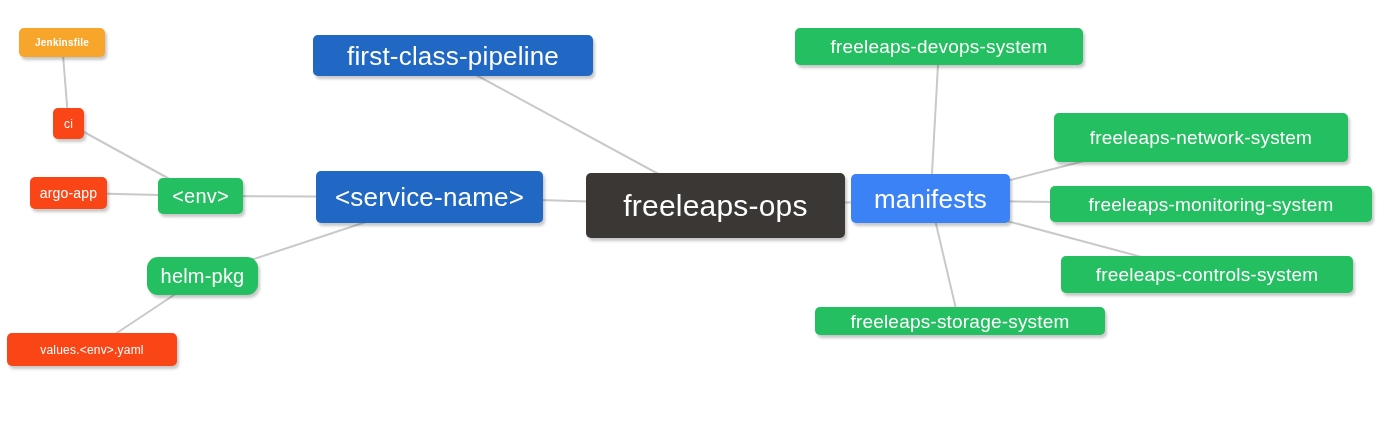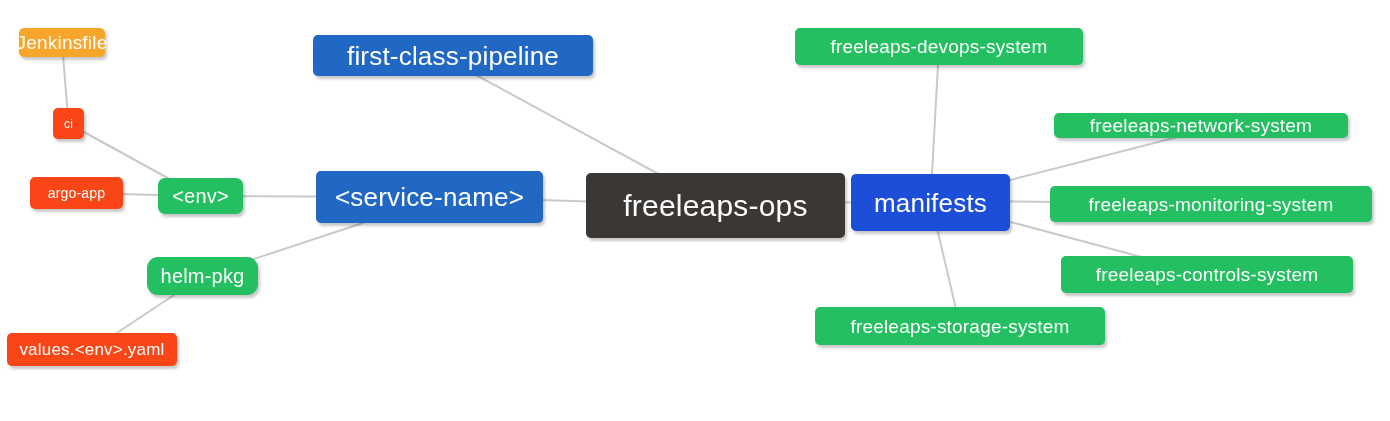--- a/index.html
+++ b/index.html
@@ -58,29 +58,29 @@
       <line x1="453" y1="62.5" x2="716.5" y2="205.5" stroke="#c9c9c9" stroke-width="2"></line>
       <line x1="441.5" y1="197" x2="716.5" y2="205.5" stroke="#c9c9c9" stroke-width="2"></line>
       <line x1="716.5" y1="205.5" x2="930.5" y2="200.5" stroke="#c9c9c9" stroke-width="2"></line>
       <line x1="930.5" y1="200.5" x2="939" y2="46.5" stroke="#c9c9c9" stroke-width="2"></line>
       <line x1="930.5" y1="200.5" x2="1201" y2="131" stroke="#c9c9c9" stroke-width="2"></line>
       <line x1="930.5" y1="200.5" x2="1211" y2="204" stroke="#c9c9c9" stroke-width="2"></line>
       <line x1="930.5" y1="200.5" x2="1207" y2="274.5" stroke="#c9c9c9" stroke-width="2"></line>
       <line x1="930.5" y1="200.5" x2="960" y2="326" stroke="#c9c9c9" stroke-width="2"></line>
     </svg>
   <div class="nodes">
-      <div class="node" style="left: 19px; top: 28px; width: 86px; height: 29px; font-size: 19px; background: rgb(247, 165, 43); color: rgb(255, 255, 255);">Jenkinsfile</div>
+      <div class="node" style="left: 19px; top: 28px; width: 86px; height: 29px; font-size: 10px; background: rgb(247, 165, 43); color: rgb(255, 255, 255); font-weight: bold;">Jenkinsfile</div>
       <div class="node" style="left: 53px; top: 108px; width: 31px; height: 31px; font-size: 12px; background: rgb(250, 70, 22); color: rgb(255, 255, 255);">ci</div>
-      <div class="node" style="left: 30px; top: 177px; width: 93px; height: 32px; font-size: 14px; background: rgb(250, 70, 22); color: rgb(255, 255, 255);">argo-app</div>
-      <div class="node" style="left: 158px; top: 178px; width: 85px; height: 36px; font-size: 20px; background: rgb(36, 191, 96); color: rgb(255, 255, 255); border-radius: 7px;">&lt;env&gt;</div>
+      <div class="node" style="left: 30px; top: 177px; width: 77px; height: 32px; font-size: 14px; background: rgb(250, 70, 22); color: rgb(255, 255, 255);">argo-app</div>
+      <div class="node" style="left: 158px; top: 178px; width: 85px; height: 36px; font-size: 20px; background: rgb(36, 191, 96); color: rgb(255, 255, 255);">&lt;env&gt;</div>
       <div class="node" style="left: 147px; top: 257px; width: 111px; height: 38px; font-size: 20px; background: rgb(36, 191, 96); color: rgb(255, 255, 255); border-radius: 11px;">helm-pkg</div>
-      <div class="node" style="left: 7px; top: 333px; width: 170px; height: 33px; font-size: 17px; background: rgb(250, 70, 22); color: rgb(255, 255, 255);">values.&lt;env&gt;.yaml</div>
+      <div class="node" style="left: 7px; top: 333px; width: 170px; height: 33px; font-size: 12px; background: rgb(250, 70, 22); color: rgb(255, 255, 255);">values.&lt;env&gt;.yaml</div>
       <div class="node" style="left: 313px; top: 35px; width: 280px; height: 41px; font-size: 26px; background: rgb(32, 104, 195); color: rgb(255, 255, 255);">first-class-pipeline</div>
       <div class="node" style="left: 316px; top: 171px; width: 227px; height: 52px; font-size: 26px; background: rgb(32, 104, 195); color: rgb(255, 255, 255);">&lt;service-name&gt;</div>
       <div class="node" style="left: 586px; top: 173px; width: 259px; height: 65px; font-size: 30px; background: rgb(59, 55, 53); color: rgb(255, 255, 255);">freeleaps-ops</div>
-      <div class="node" style="left: 851px; top: 174px; width: 159px; height: 57px; font-size: 26px; background: #1d4ed8; color: rgb(255, 255, 255);">manifests</div>
+      <div class="node" style="left: 851px; top: 174px; width: 159px; height: 49px; font-size: 26px; background: #3b82f6; color: rgb(255, 255, 255);">manifests</div>
       <div class="node" style="left: 795px; top: 28px; width: 288px; height: 37px; font-size: 19px; background: rgb(36, 191, 96); color: rgb(255, 255, 255);">freeleaps-devops-system</div>
-      <div class="node" style="left: 1054px; top: 113px; width: 294px; height: 25px; font-size: 19px; background: rgb(36, 191, 96); color: rgb(255, 255, 255);">freeleaps-network-system</div>
+      <div class="node" style="left: 1054px; top: 113px; width: 294px; height: 49px; font-size: 19px; background: rgb(36, 191, 96); color: rgb(255, 255, 255);">freeleaps-network-system</div>
       <div class="node" style="left: 1050px; top: 186px; width: 322px; height: 36px; font-size: 19px; background: rgb(36, 191, 96); color: rgb(255, 255, 255);">freeleaps-monitoring-system</div>
       <div class="node" style="left: 1061px; top: 256px; width: 292px; height: 37px; font-size: 19px; background: rgb(36, 191, 96); color: rgb(255, 255, 255);">freeleaps-controls-system</div>
-      <div class="node" style="left: 815px; top: 307px; width: 290px; height: 38px; font-size: 19px; background: rgb(36, 191, 96); color: rgb(255, 255, 255);">freeleaps-storage-system</div>
+      <div class="node" style="left: 815px; top: 307px; width: 290px; height: 28px; font-size: 19px; background: rgb(36, 191, 96); color: rgb(255, 255, 255);">freeleaps-storage-system</div>
     </div>
 </div>
 
 </body></html>

